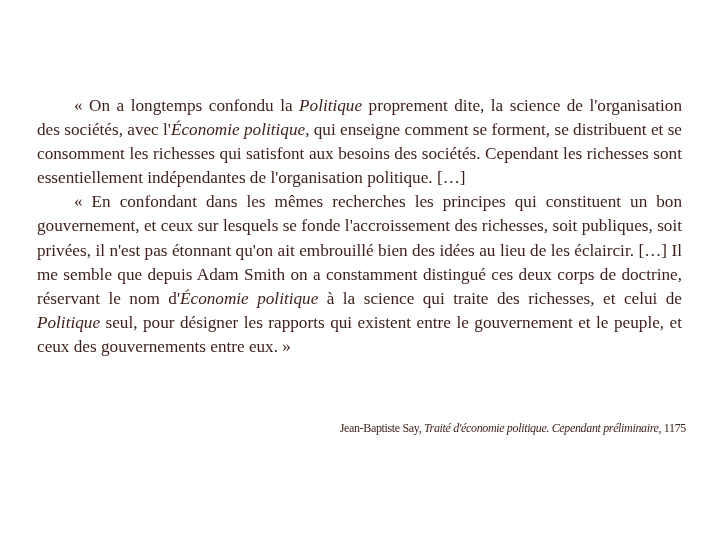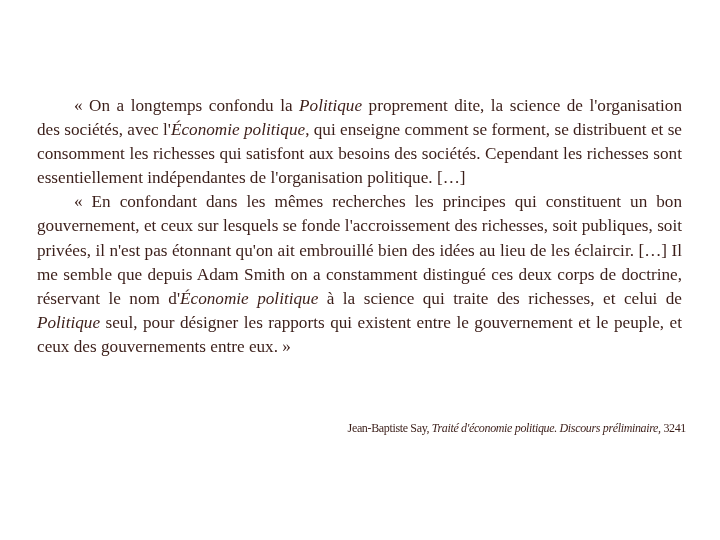--- a/index.html
+++ b/index.html
@@ -49,13 +49,13 @@
     }
   </style>
 </head>
 <body>
 
 <div class="slide">
   <p class="para"><span>« On a longtemps confondu la </span><i>Politique</i><span> proprement dite, la science de l'organisation des sociétés, avec l'</span><i>Économie politique</i><span>, qui enseigne comment se forment, se distribuent et se consomment les richesses qui satisfont aux besoins des sociétés. Cependant les richesses sont essentiellement indépendantes de l'organisation politique. […]</span></p>
   <p class="para"><span>« En confondant dans les mêmes recherches les principes qui constituent un bon gouvernement, et ceux sur lesquels se fonde l'accroissement des richesses, soit publiques, soit privées, il n'est pas étonnant qu'on ait embrouillé bien des idées au lieu de les éclaircir. […] Il me semble que depuis Adam Smith on a constamment distingué ces deux corps de doctrine, réservant le nom d'</span><i>Économie politique</i><span> à la science qui traite des richesses, et celui de </span><i>Politique</i><span> seul, pour désigner les rapports qui existent entre le gouvernement et le peuple, et ceux des gouvernements entre eux. »</span></p>
 </div>
 
-<div class="citation"><span>Jean-Baptiste Say, </span><i>Traité d'économie politique. Discours préliminaire,</i><span> 3241</span></div>
+<div class="citation"><span>Jean-Baptiste Say, </span><i>Traité d'économie politique. Cependant préliminaire,</i><span> 1175</span></div>
 
 </body></html>

